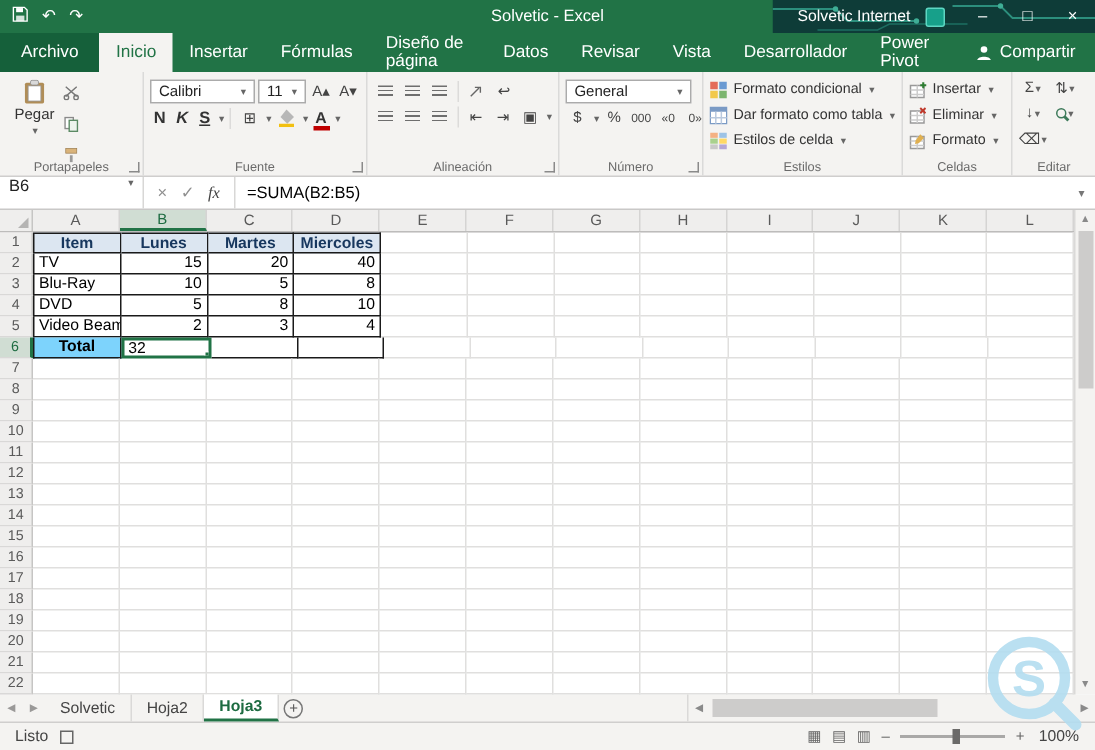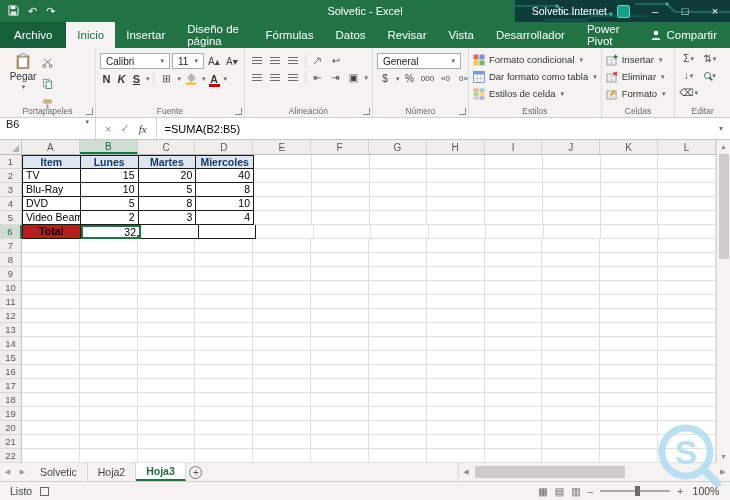--- a/index.html
+++ b/index.html
@@ -69,22 +69,22 @@
   .g-row{display:flex;height:14px}
   .rh{width:22px;background:#efeeed;border-right:1px solid #c6c5c4;border-bottom:1px solid #d9d8d7;font-size:9.5px;color:#5a5a5a;text-align:center;line-height:14px}
   .rh.sel{background:#d0ddd3;color:#1d6b41;border-right:2px solid #217346}
   .cells{flex:1;display:flex}
   .cell{flex:1;border-right:1px solid #e0dfde;border-bottom:1px solid #e0dfde;font-size:10.5px;line-height:13px;padding:0 3px;white-space:nowrap;overflow:hidden;color:#000}
   .t-head{background:#dce6f1;border-right:1px solid #1a1a1a;border-bottom:1px solid #1a1a1a;border-top:1px solid #1a1a1a;font-weight:bold;text-align:center;color:#17375e}
   .t-left{border-left:1px solid #1a1a1a}
   .t-text{border-right:1px solid #1a1a1a;border-bottom:1px solid #1a1a1a}
   .t-num{border-right:1px solid #1a1a1a;border-bottom:1px solid #1a1a1a;text-align:right}
   .t-empty{border-right:1px solid #1a1a1a;border-bottom:1px solid #1a1a1a}
-  .t-total{background:#b91c1c;font-weight:bold;text-align:center;border-right:1px solid #1a1a1a;border-bottom:1px solid #1a1a1a}
-  .t-sel{position:relative;border:2px solid #217346;text-align:right;line-height:10px}
+  .t-total{background:#7dd3fc;font-weight:bold;text-align:center;border-right:1px solid #1a1a1a;border-bottom:1px solid #1a1a1a}
+  .t-sel{position:relative;border:2px solid #217346;text-align:left;line-height:10px}
   .t-sel::after{content:'';position:absolute;right:-3px;bottom:-3px;width:4px;height:4px;background:#217346;border:1px solid #fff}
 
   .vscroll{width:14px;height:323px;background:#f4f3f1;border-left:1px solid #dad9d8;display:flex;flex-direction:column;align-items:center;font-size:7px;color:#8a8a8a}
   .vbtn{height:13px;display:flex;align-items:center;justify-content:center;width:100%}
   .vthumb{width:10px;height:105px;background:#cdcccb;margin-top:1px}
   .vfill{flex:1}
 
   
   .stabs{height:19px;display:flex;align-items:stretch;background:#f4f3f1;border-bottom:1px solid #cfcecd;font-size:10.5px;color:#444}
   .snav{width:15px;display:flex;align-items:center;justify-content:center;color:#9a9998;font-size:7px}
@@ -140,22 +140,22 @@
       <span class="wb">–</span>
       <span class="wb">□</span>
       <span class="wb">×</span>
     </div>
   </div>
 
   <div class="tabrow">
     <span class="tab file">Archivo</span>
     <span class="tab active">Inicio</span>
     <span class="tab">Insertar</span>
+    <span class="tab">Fórmulas</span>
     <span class="tab">Diseño de página</span>
-    <span class="tab">Fórmulas</span>
     <span class="tab">Datos</span>
     <span class="tab">Revisar</span>
     <span class="tab">Vista</span>
     <span class="tab">Desarrollador</span>
     <span class="tab">Power Pivot</span>
     <span class="share">
       <svg width="12" height="12" viewBox="0 0 12 12">
           <circle cx="6" cy="4" r="2.2" fill="#fff"></circle>
           <path d="M1.5 11c.5-3 8.5-3 9 0z" fill="#fff"></path>
         </svg>

